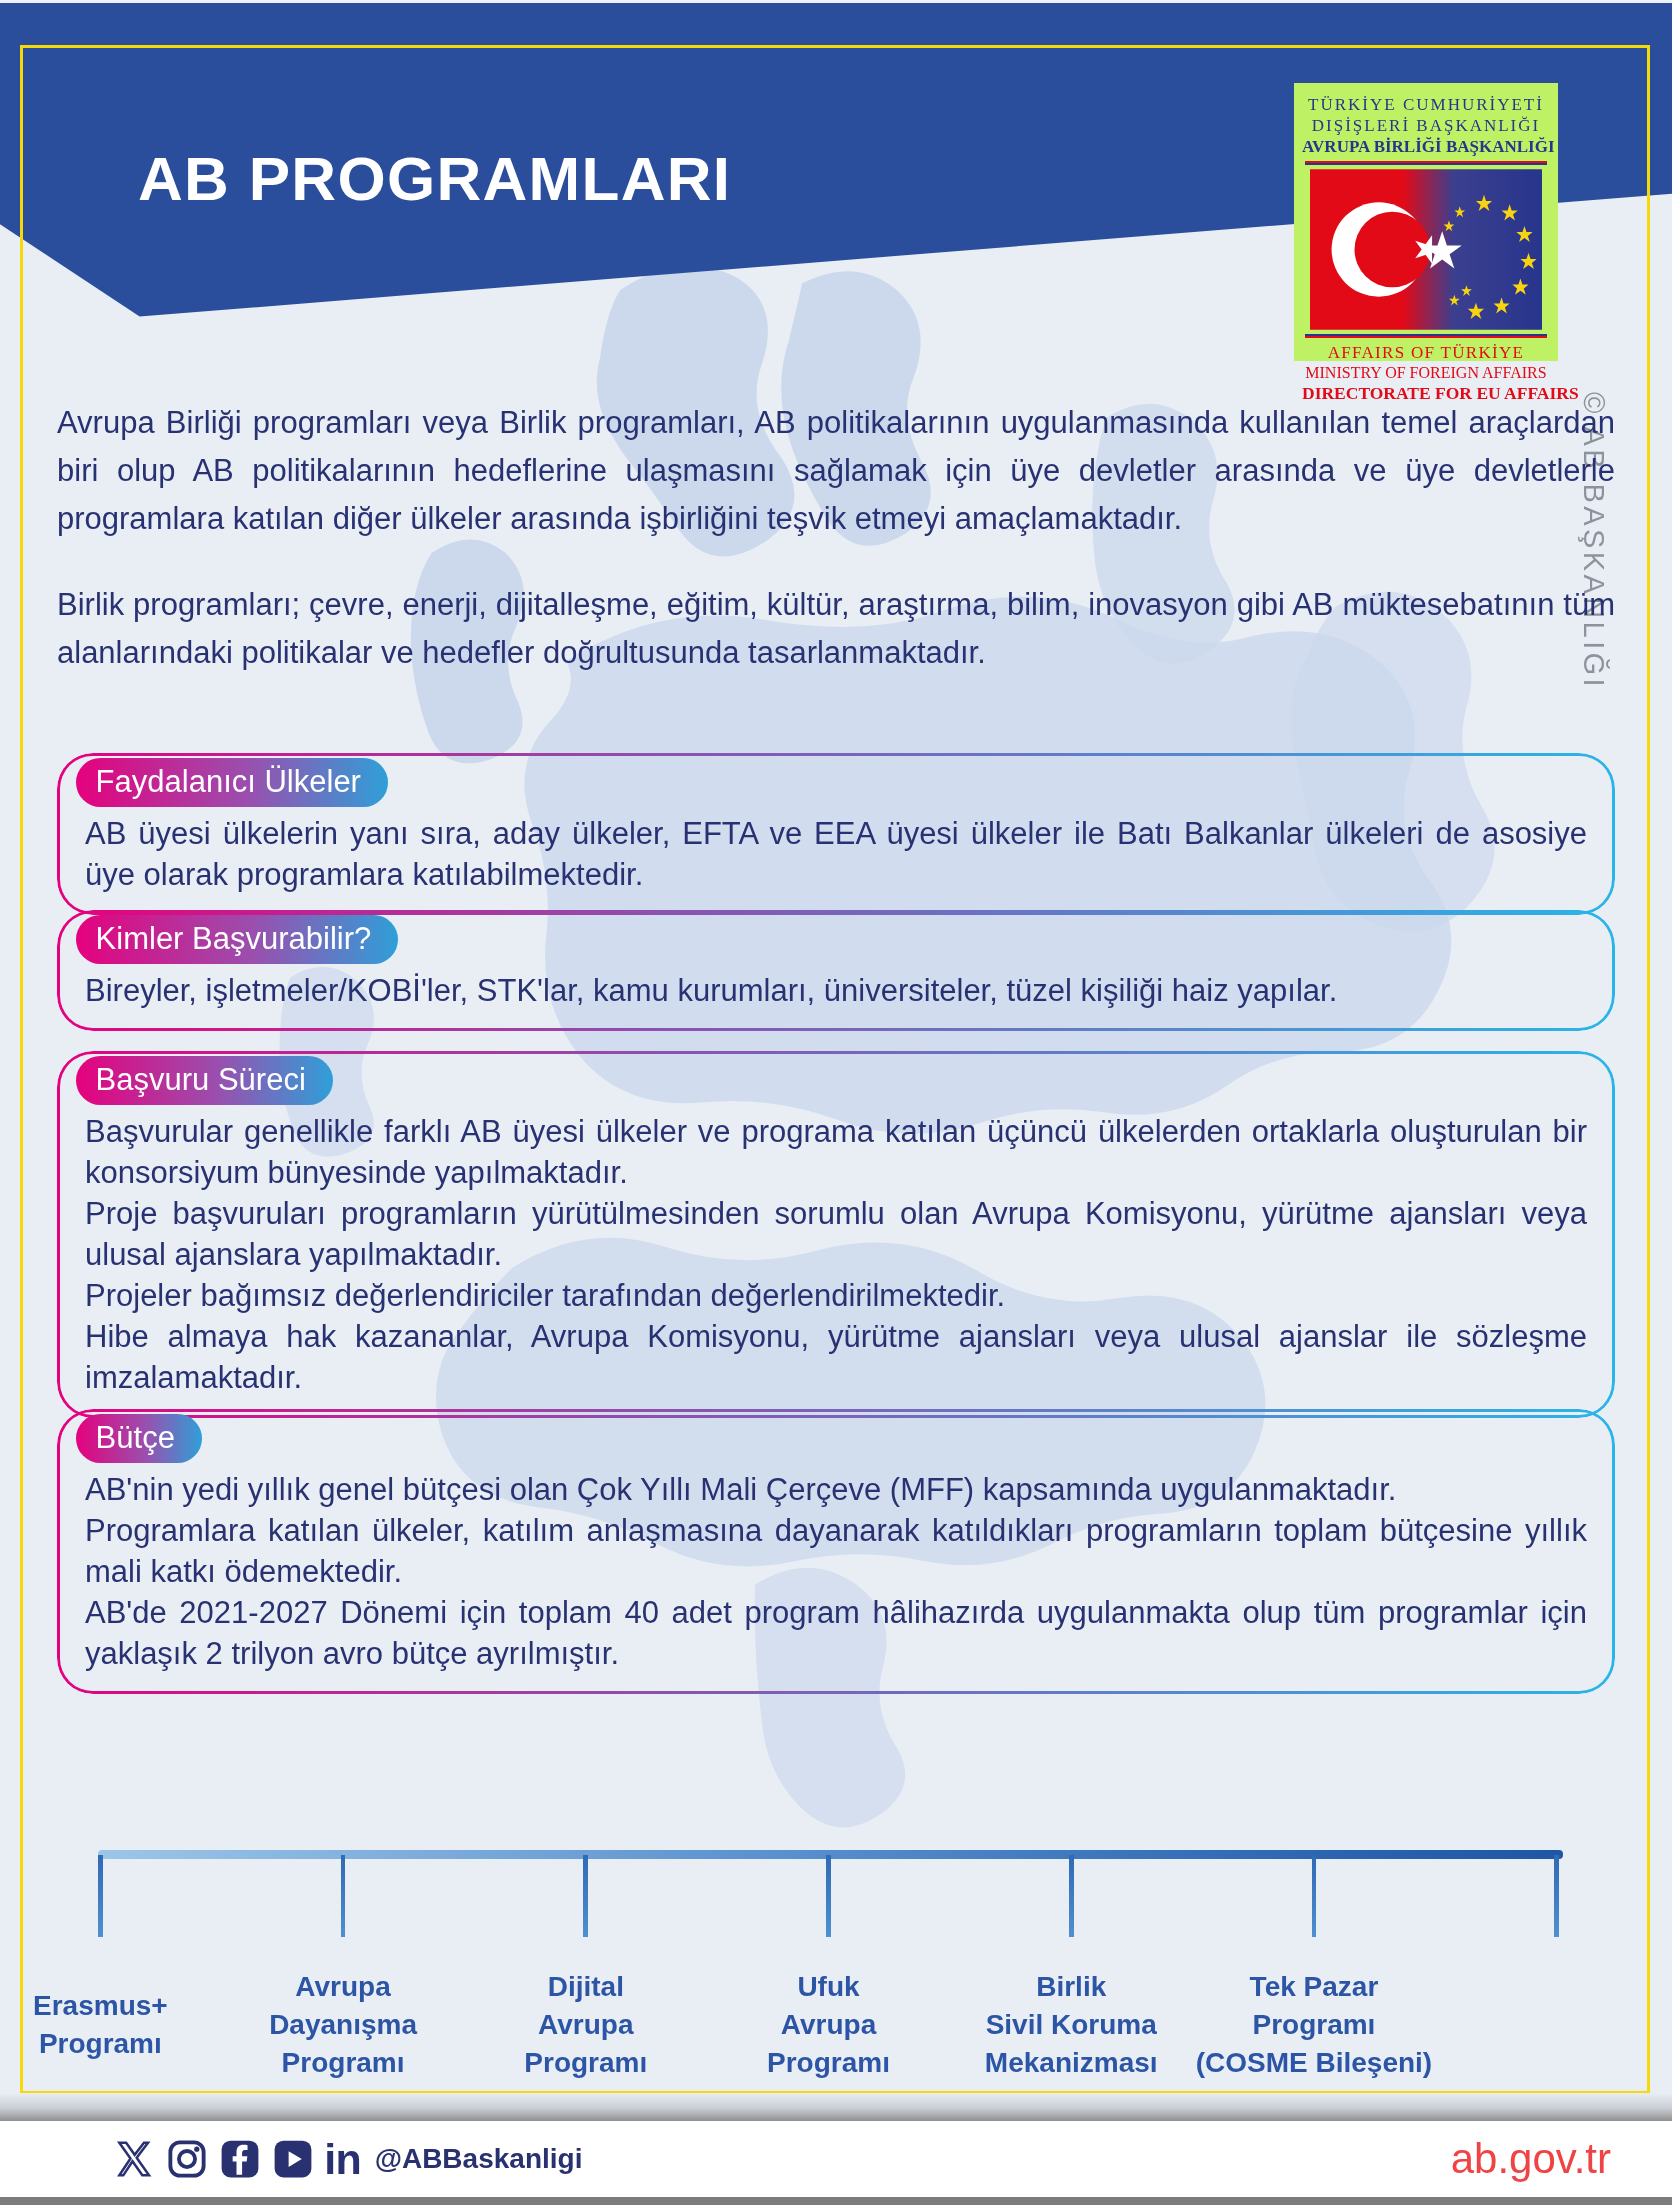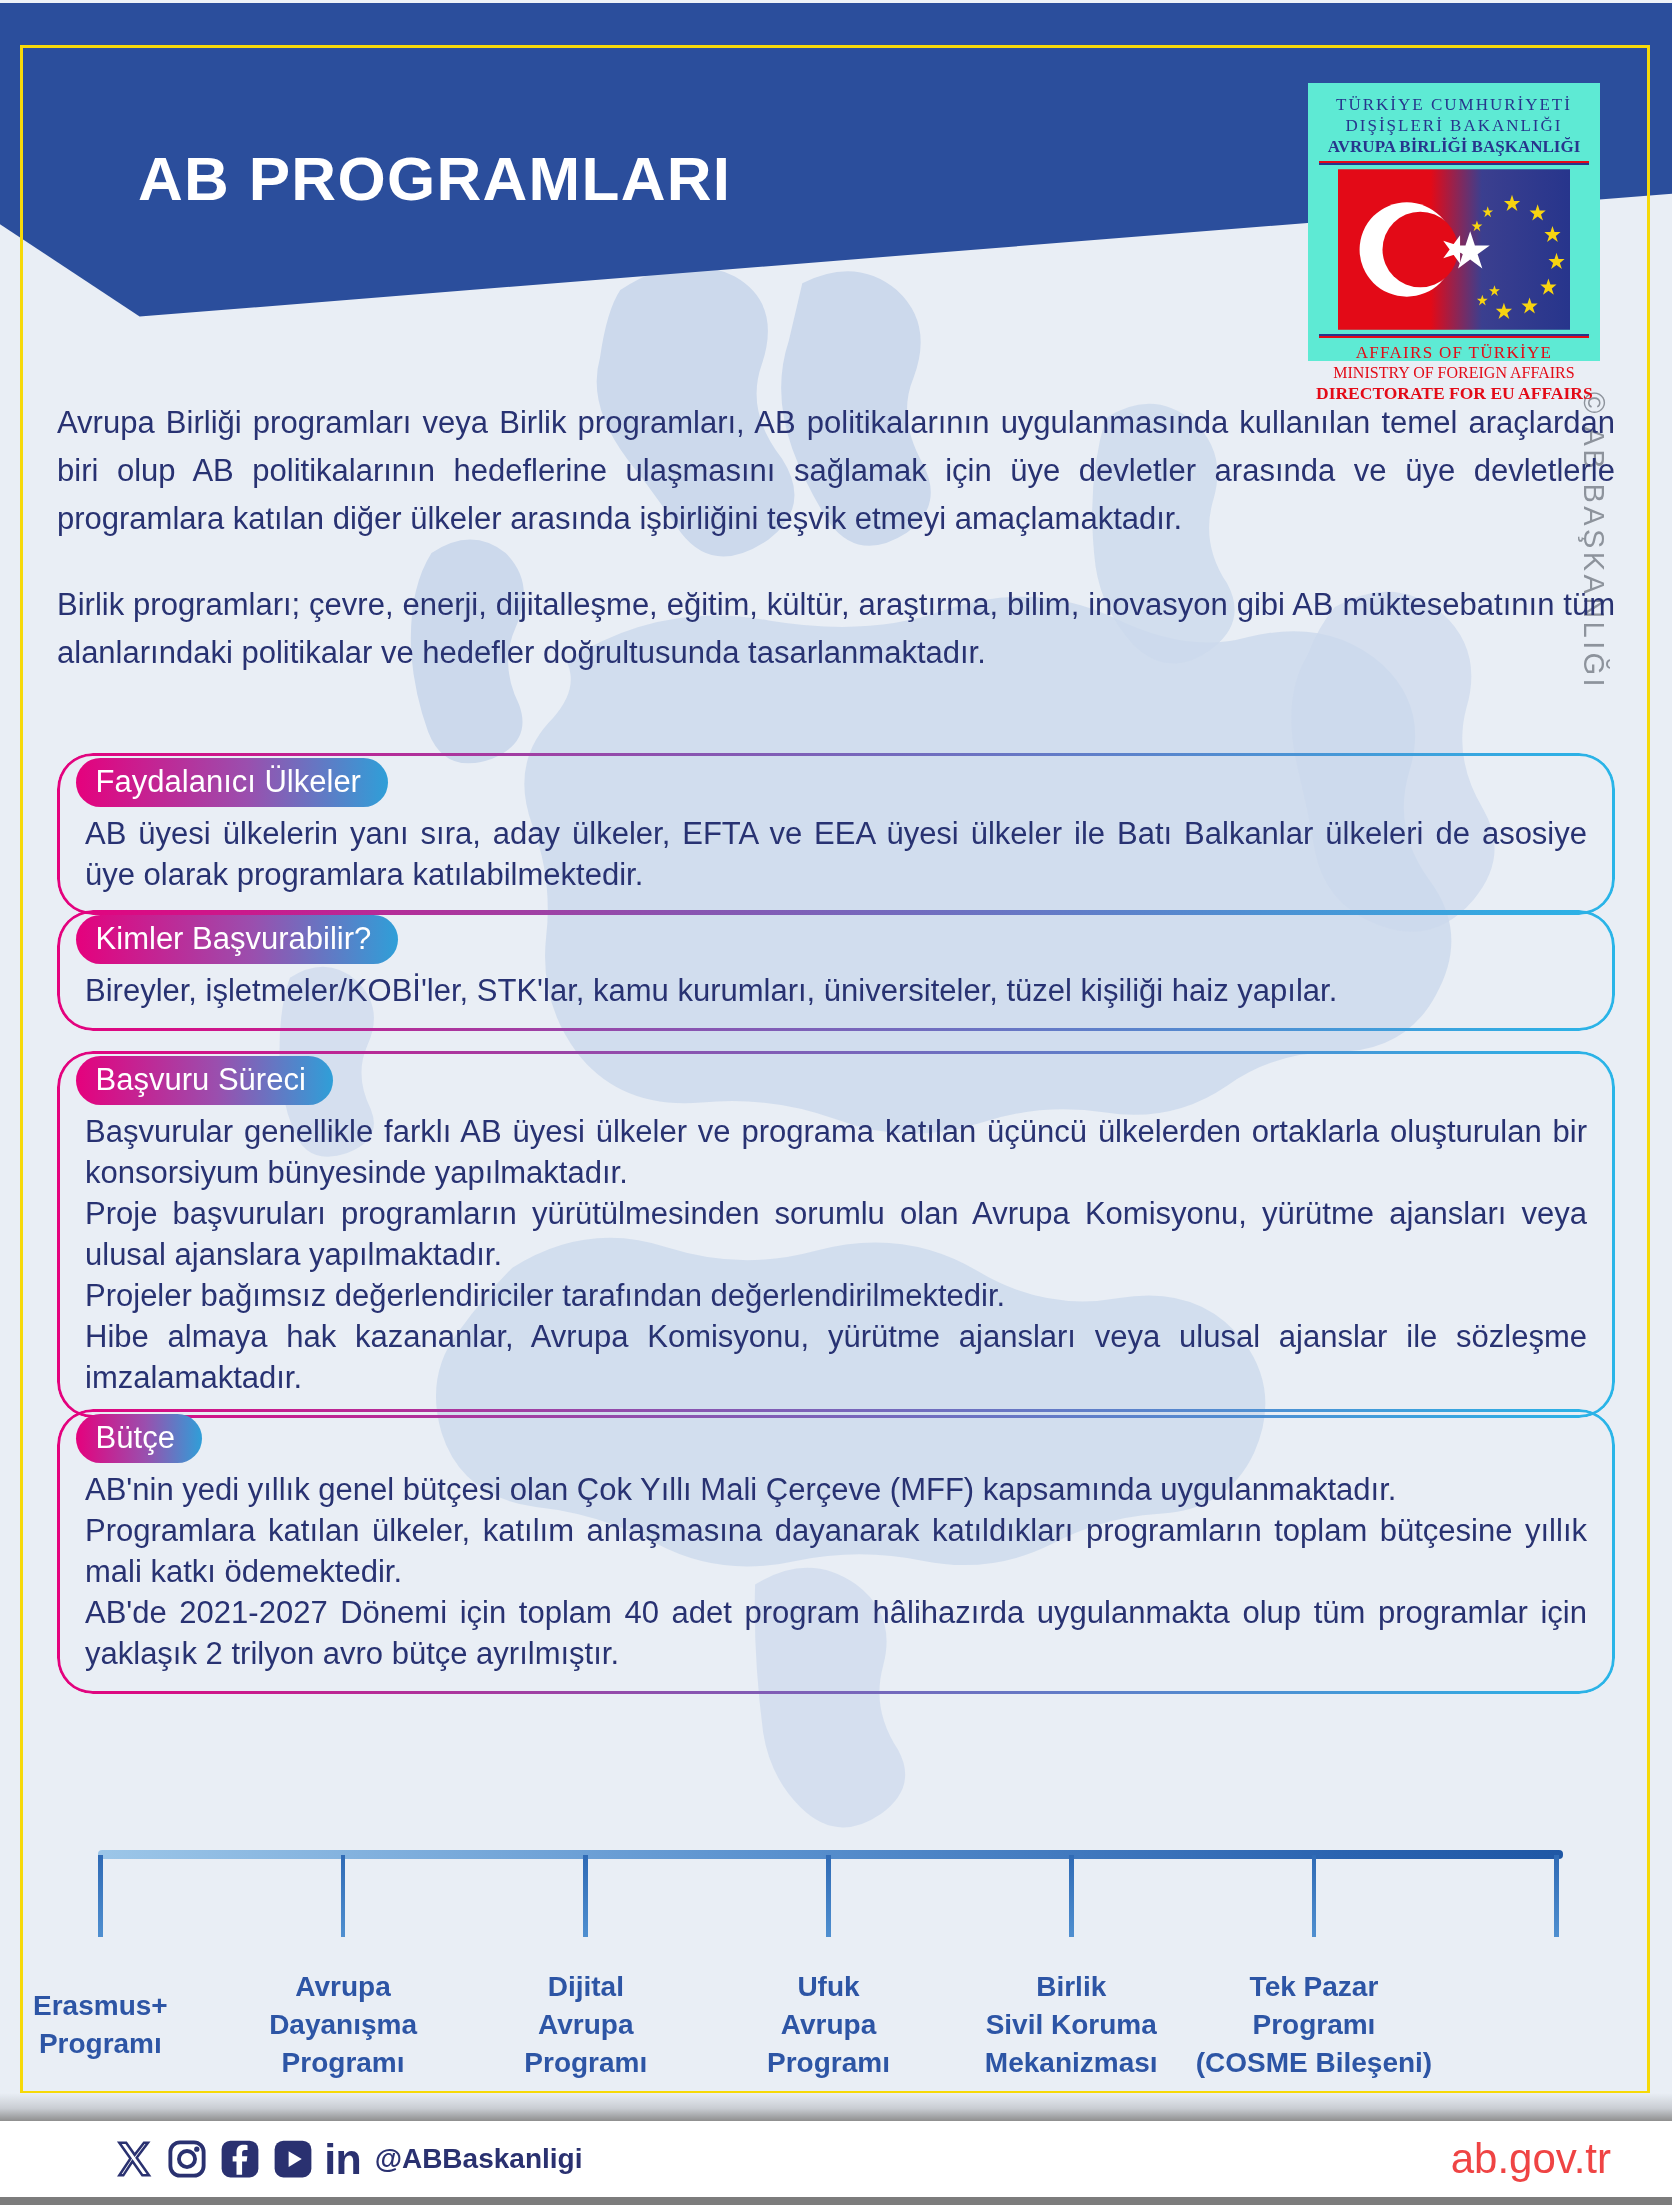--- a/index.html
+++ b/index.html
@@ -19,24 +19,23 @@
   }
   
   .map{position:absolute;left:0;top:0;z-index:1;pointer-events:none;}
   
   .frame{
     position:absolute;left:20px;top:45px;width:1624px;height:2043px;z-index:6;
     border:3.4px solid #f6d908;pointer-events:none;
   }
   
   .logo{
-    position:absolute;left:1294px;top:83px;width:292px;height:278px;z-index:7;
-    background:#5eead4;box-sizing:border-box;padding:10.8px 8px 6.7px 8px;text-align:center;
+    position:absolute;left:1294px;top:83px;width:264px;height:278px;z-index:7;
+    background:#bef264;box-sizing:border-box;padding:10.8px 8px 6.7px 8px;text-align:center;
     font-family:"Liberation Serif",serif;
-    margin-left:14px;
   }
   .logo .l-blue{color:#27358c;font-size:17px;letter-spacing:2px;line-height:21px;white-space:nowrap;}
   .logo .l-blue-b{color:#27358c;font-size:17px;font-weight:bold;letter-spacing:0px;line-height:21px;white-space:nowrap;}
   .logo .l-red{color:#e30a17;font-size:17px;letter-spacing:1.3px;line-height:21px;white-space:nowrap;}
   .logo .l-red2{color:#e30a17;font-size:16px;letter-spacing:0px;line-height:20px;white-space:nowrap;}
   .logo .l-red-b{color:#e30a17;font-size:17.5px;font-weight:bold;line-height:21.6px;white-space:nowrap;}
   .rule{height:0;border-top:2.7px solid #e30a17;border-bottom:2.7px solid #27358c;margin:4px 2.7px;}
   .rule.flip{border-top-color:#27358c;border-bottom-color:#e30a17;}
   .flagwrap{margin:4px auto 2.7px auto;width:232px;height:161px;}
   
@@ -121,21 +120,21 @@
       <path d="M430,1450 q55,-35 100,5 q40,40 15,95 q-20,45 5,95 q18,45 -35,65 q-60,20 -80,-35 q-18,-45 -20,-95 q-3,-80 15,-130 z" opacity="0.7"></path>
     </g>
   </svg>
 
   <div class="top-strip"></div>
   <div class="banner"></div>
   <h1 class="page-title">AB PROGRAMLARI</h1>
 
   <div class="logo">
     <div class="l-blue">TÜRKİYE CUMHURİYETİ</div>
-    <div class="l-blue">DIŞİŞLERİ BAKANLIĞI</div>
+    <div class="l-blue">DIŞİŞLERİ BAŞKANLIĞI</div>
     <div class="l-blue-b">AVRUPA BİRLİĞİ BAŞKANLIĞI</div>
     <div class="rule"></div>
     <div class="flagwrap">
       <svg width="232" height="161" viewBox="0 0 344 238">
         <defs>
           <linearGradient id="flagblend" x1="0" y1="0" x2="1" y2="0">
             <stop offset="0" stop-color="#e30a17"></stop>
             <stop offset="0.40" stop-color="#e30a17"></stop>
             <stop offset="0.62" stop-color="#3b3f8f"></stop>
             <stop offset="1" stop-color="#27358c"></stop>

